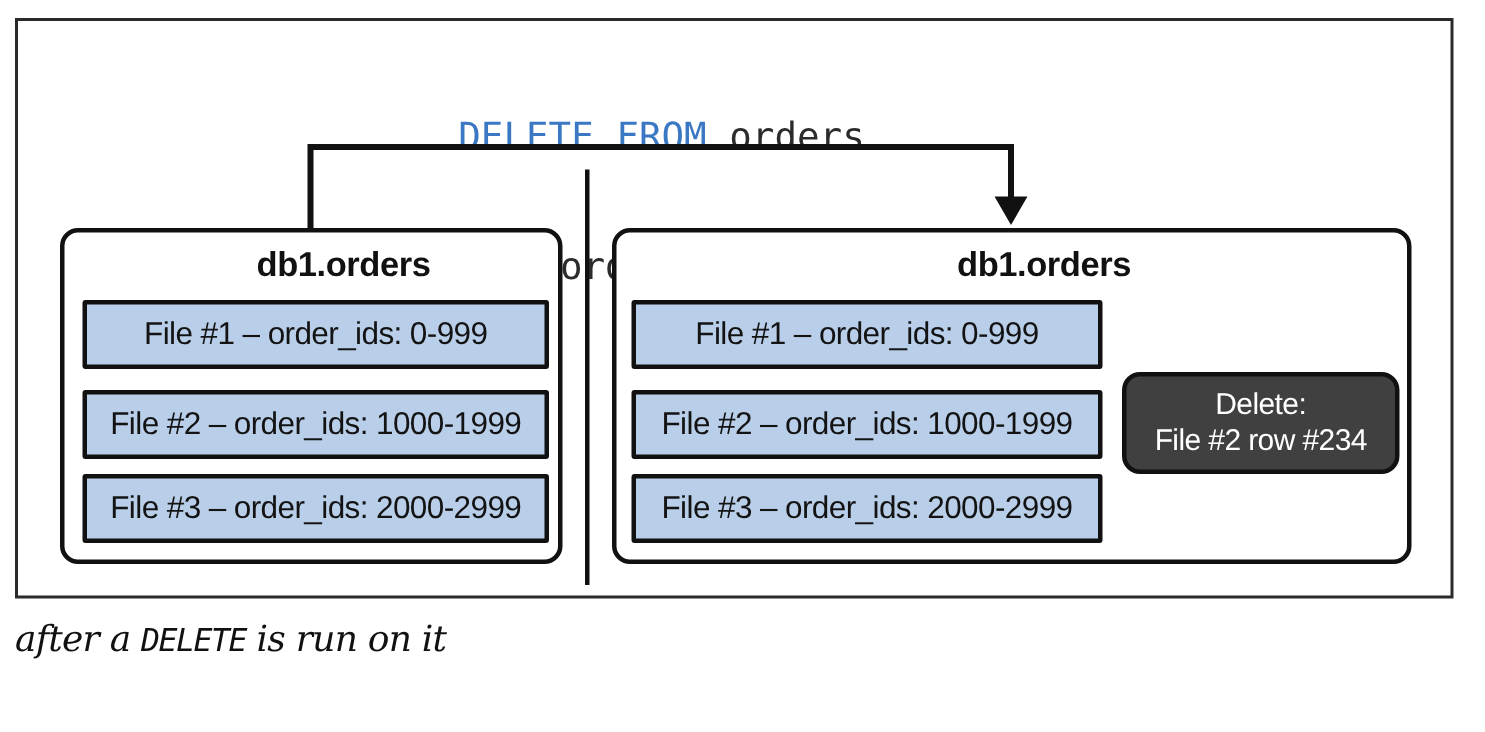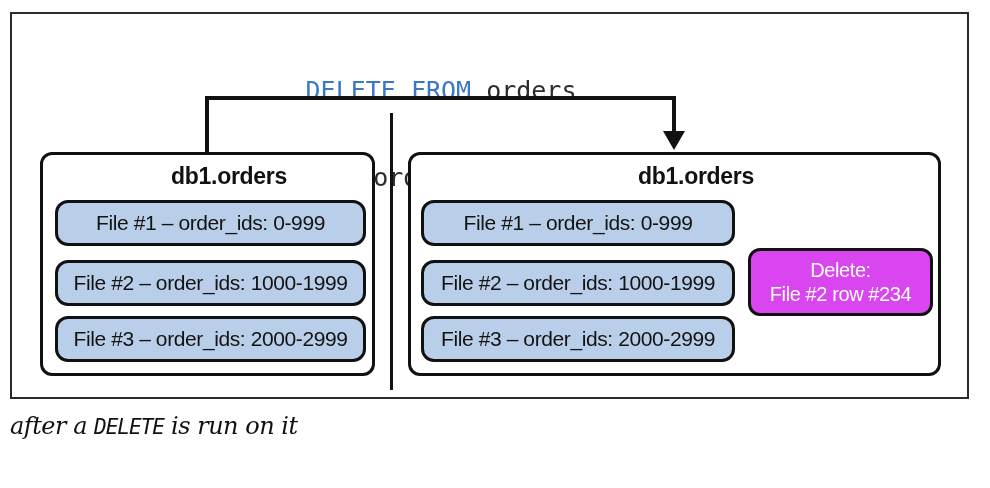--- a/index.html
+++ b/index.html
@@ -21,21 +21,21 @@
     position:absolute;top:152px;height:224px;background:#ffffff;
     border:3px solid #111111;border-radius:12px;box-sizing:border-box;padding-left:43px;
   }
   .panel-before{left:40px;width:335px;}
   .panel-after{left:408px;width:533px;}
   .panel-title{
     text-align:center;font-size:23px;font-weight:bold;color:#111111;
     margin-top:8px;letter-spacing:-0.3px;
   }
   .file-pill{
-    position:absolute;height:46px;border:3px solid #111111;border-radius:13px;
+    position:absolute;height:46px;border:3px solid #111111;border-radius:2px;
     box-sizing:border-box;display:flex;align-items:center;justify-content:center;
     font-size:21px;letter-spacing:-0.4px;color:#131313;white-space:pre;
   }
   .panel-before .file-pill{left:12px;width:311px;}
   .panel-after  .file-pill{left:10px;width:314px;}
   .pill-1{top:45px;}  .pill-2{top:105px;}  .pill-3{top:161px;}
   .delete-marker{
     position:absolute;left:337px;top:93px;width:185px;height:68px;
     border:3px solid #111111;border-radius:12px;box-sizing:border-box;
     display:flex;flex-direction:column;align-items:center;justify-content:center;
@@ -78,21 +78,21 @@
     <div class="file-pill pill-1" style="background: rgb(185, 207, 233);">File #1 – order_ids: 0-999</div>
     <div class="file-pill pill-2" style="background: rgb(185, 207, 233);">File #2 – order_ids: 1000-1999</div>
     <div class="file-pill pill-3" style="background: rgb(185, 207, 233);">File #3 – order_ids: 2000-2999</div>
   </div>
 
   <div class="panel panel-after">
     <div class="panel-title">db1.orders</div>
     <div class="file-pill pill-1" style="background: rgb(185, 207, 233);">File #1 – order_ids: 0-999</div>
     <div class="file-pill pill-2" style="background: rgb(185, 207, 233);">File #2 – order_ids: 1000-1999</div>
     <div class="file-pill pill-3" style="background: rgb(185, 207, 233);">File #3 – order_ids: 2000-2999</div>
-    <div class="delete-marker" style="background: #d946ef; text-align: center;">
+    <div class="delete-marker" style="background: #404040; text-align: center;">
       <div style="color: rgb(255, 255, 255);">Delete:</div>
       <div style="color: rgb(255, 255, 255);">File #2 row #234</div>
     </div>
   </div>
 
   <div class="caption">
     <div><span>after a </span><span class="caption-code">DELETE</span><span> is run on it</span></div>
   </div>
 
 </div>

